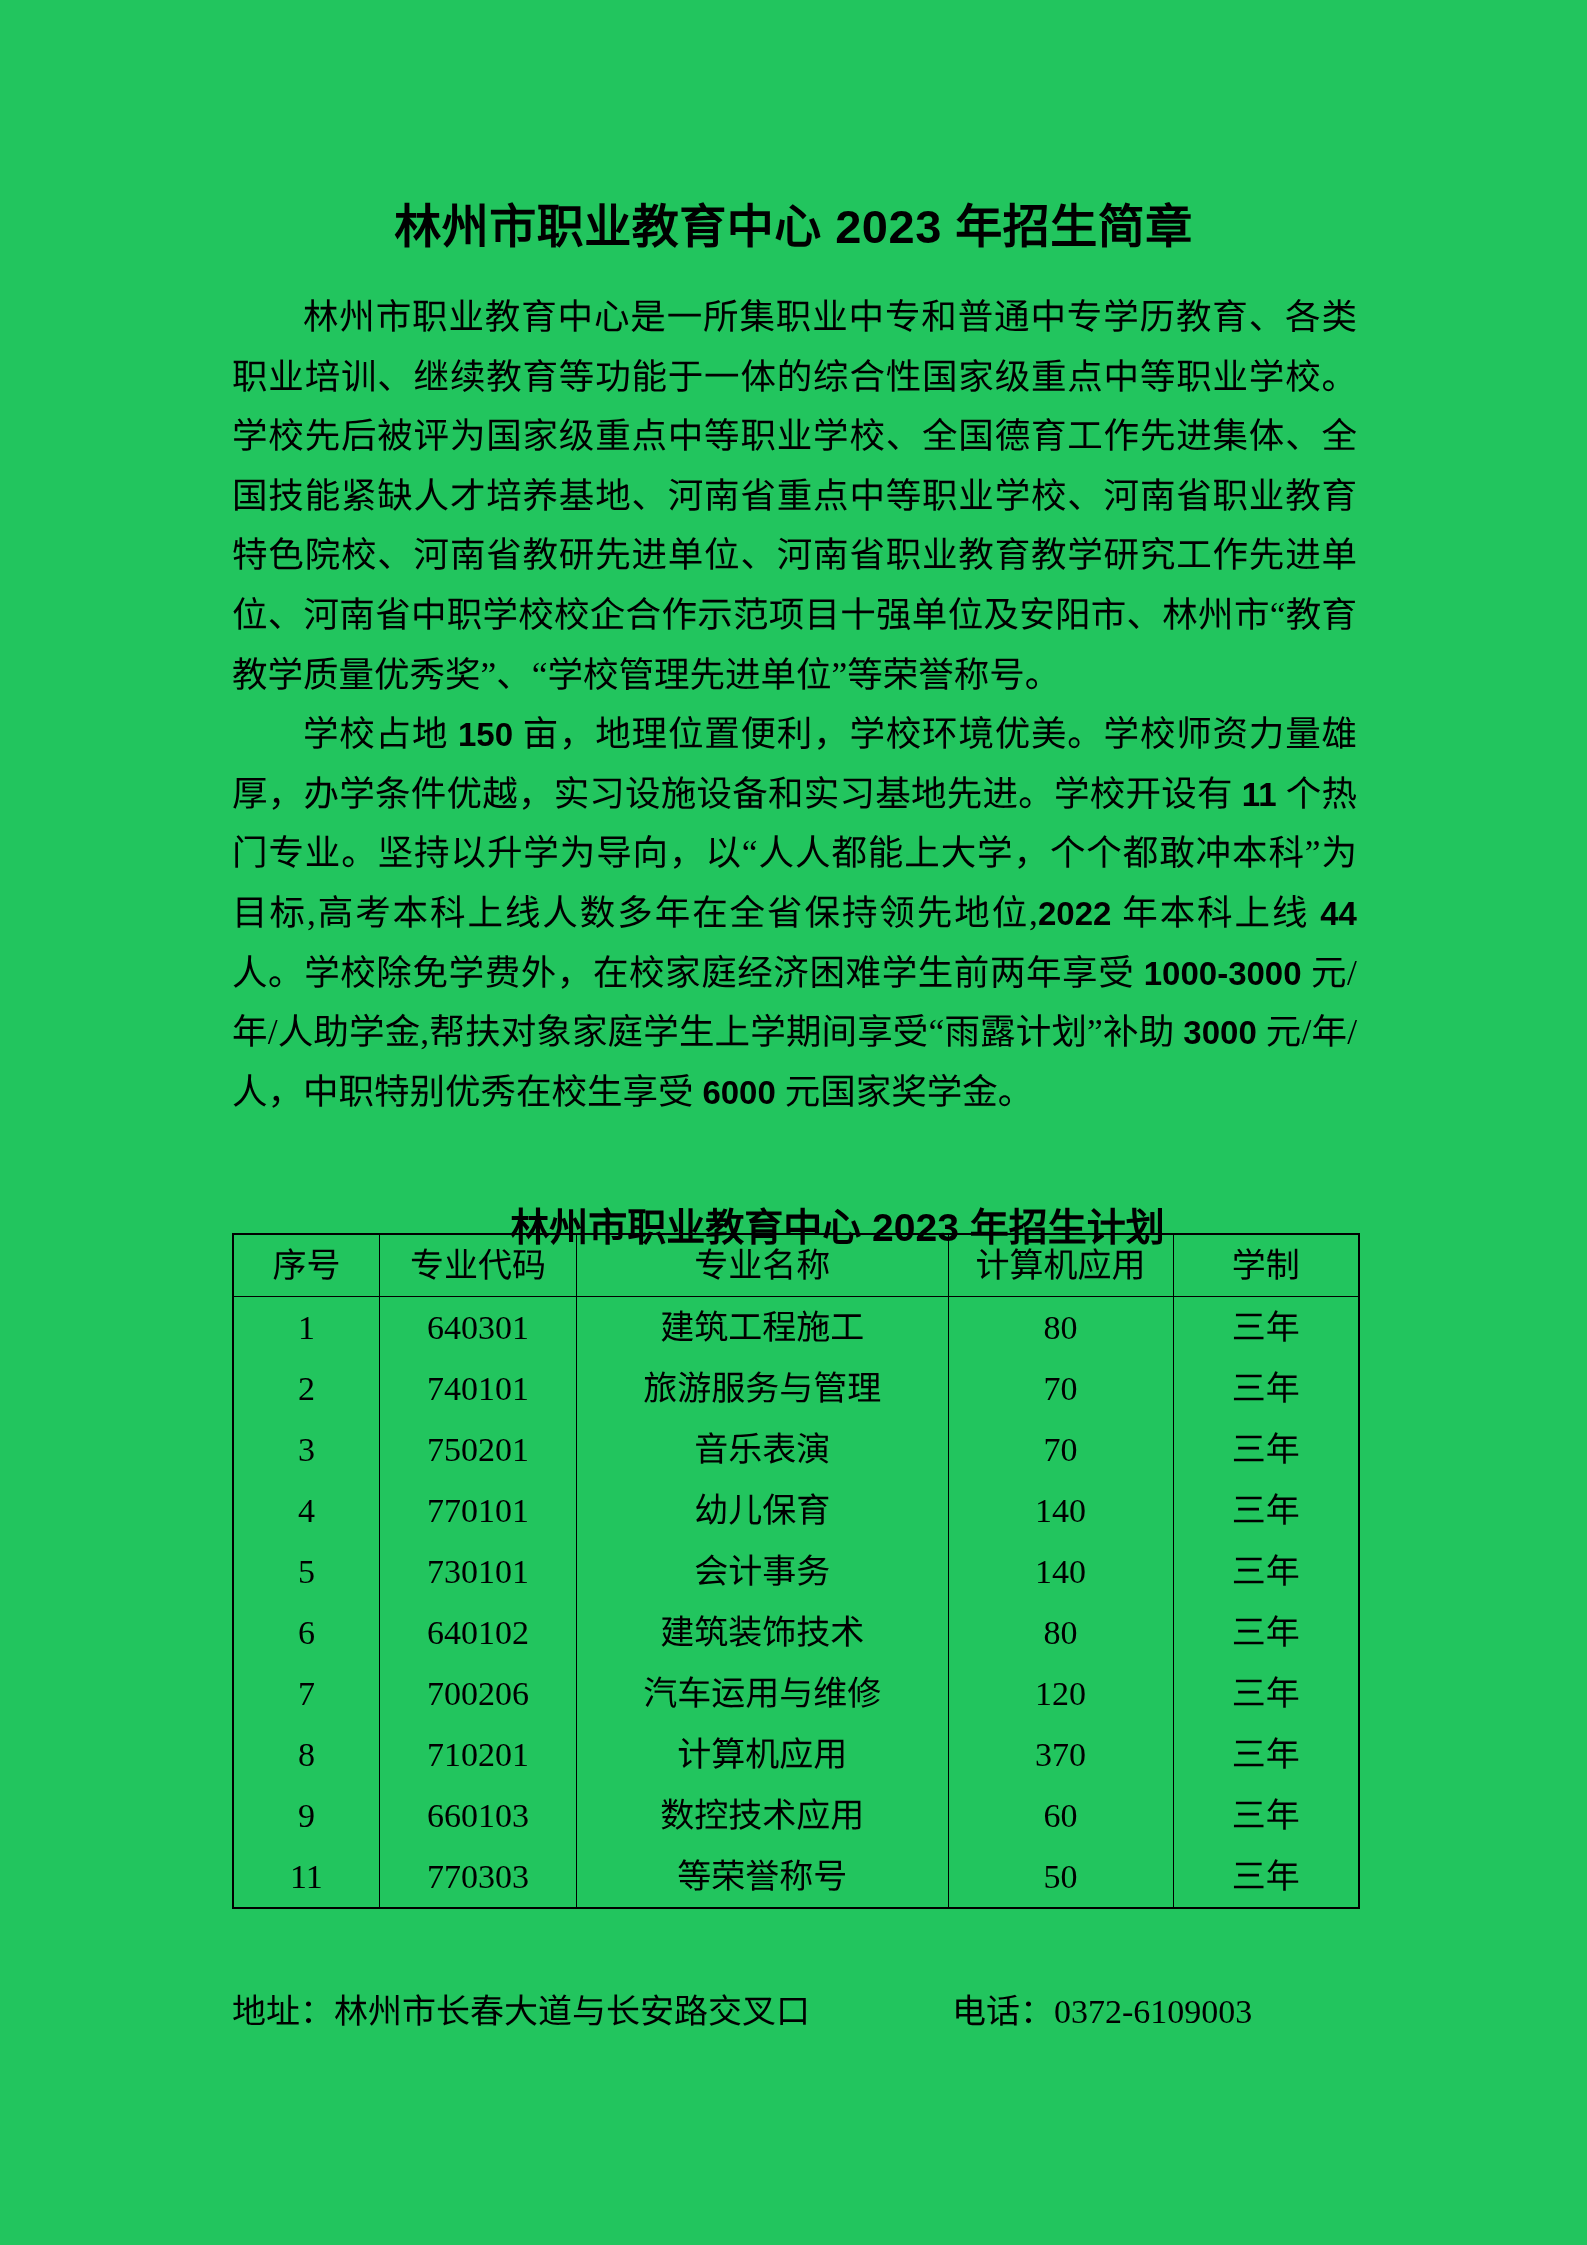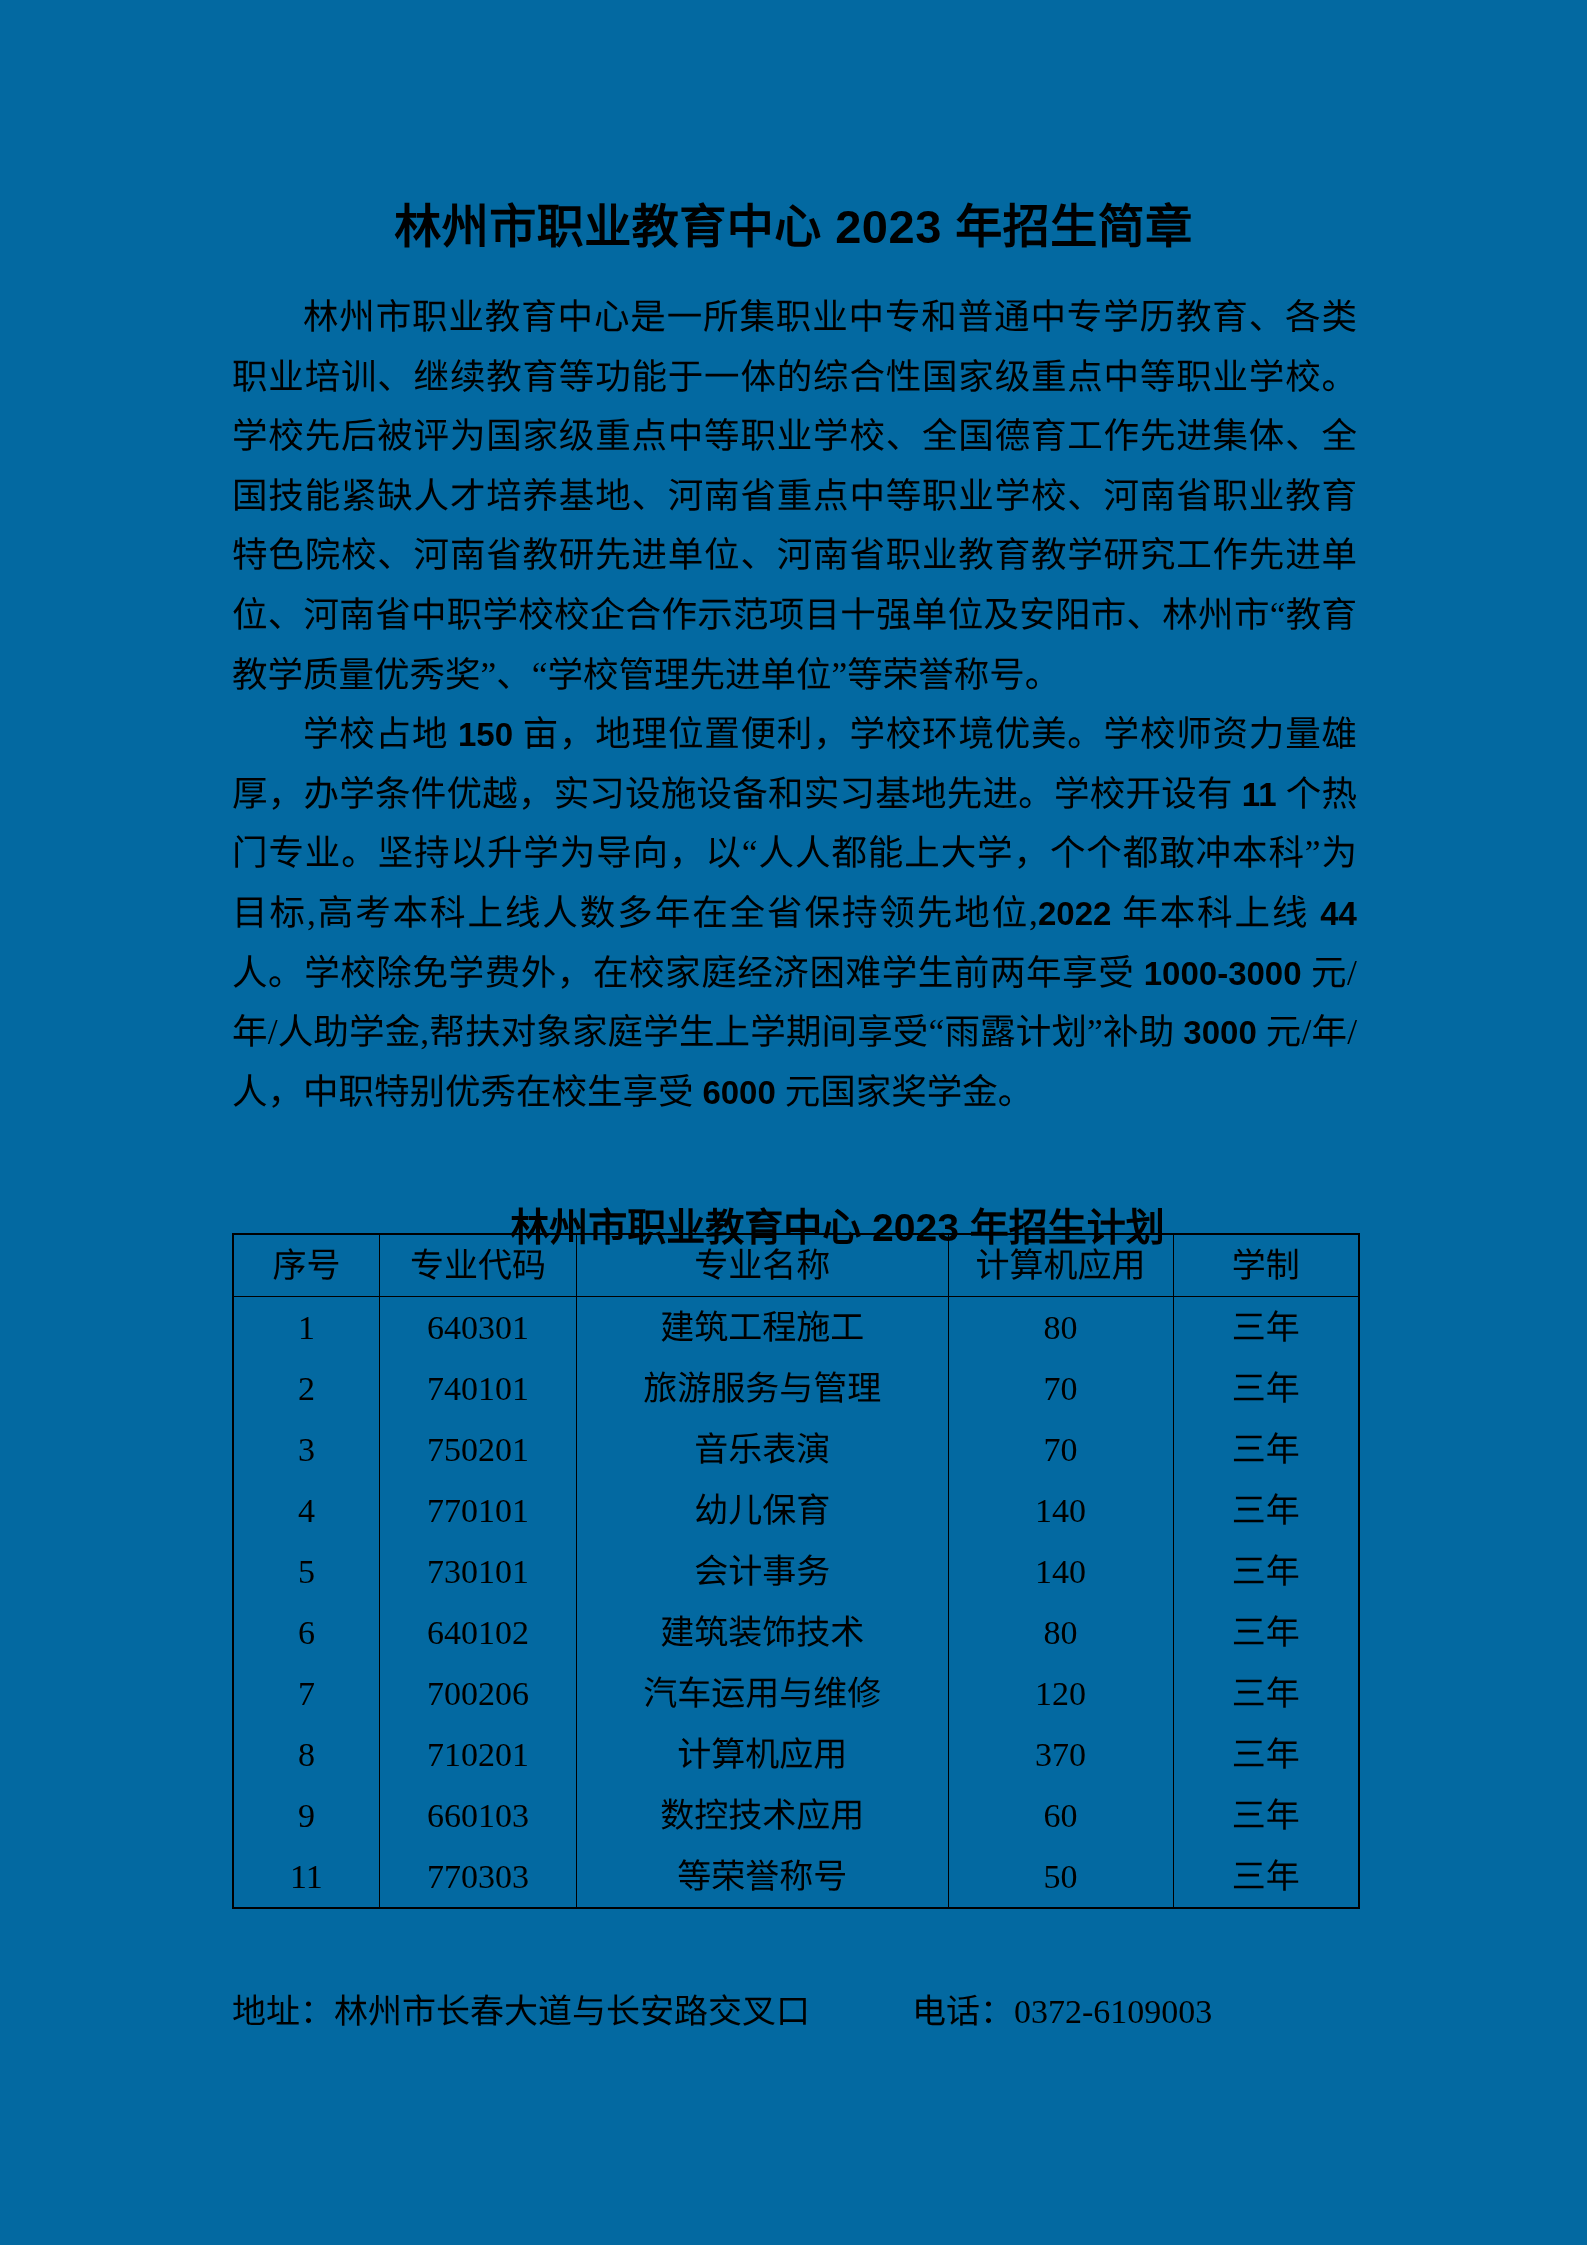--- a/index.html
+++ b/index.html
@@ -6,21 +6,21 @@
   html, body {
     margin: 0;
     padding: 0;
     background: #ffffff;
   }
   .page {
     position: relative;
     width: 1587px;
     height: 2245px;
     margin: 0 auto;
-    background: #0369a1;
+    background: #22c55e;
     box-sizing: border-box;
     font-family: "Liberation Serif", "DejaVu Serif", serif;
     color: #000000;
     overflow: hidden;
   }
 
   
   .doc-title {
     position: absolute;
     top: 168px;
@@ -125,20 +125,21 @@
   .footer-line {
     position: absolute;
     top: 1992px;
     left: 232px;
     width: 1128px;
     font-size: 34px;
     font-family: "Liberation Serif", "DejaVu Serif", serif;
     display: flex;
     justify-content: flex-start;
     line-height: 1.2;
+    gap: 40px;
   }
   .footer-addr { }
   .footer-phone { margin-left: 102px; }
 </style>
 </head>
 <body>
 
 <div class="page">
 
   <h1 class="doc-title">林州市职业教育中心 2023 年招生简章</h1>

